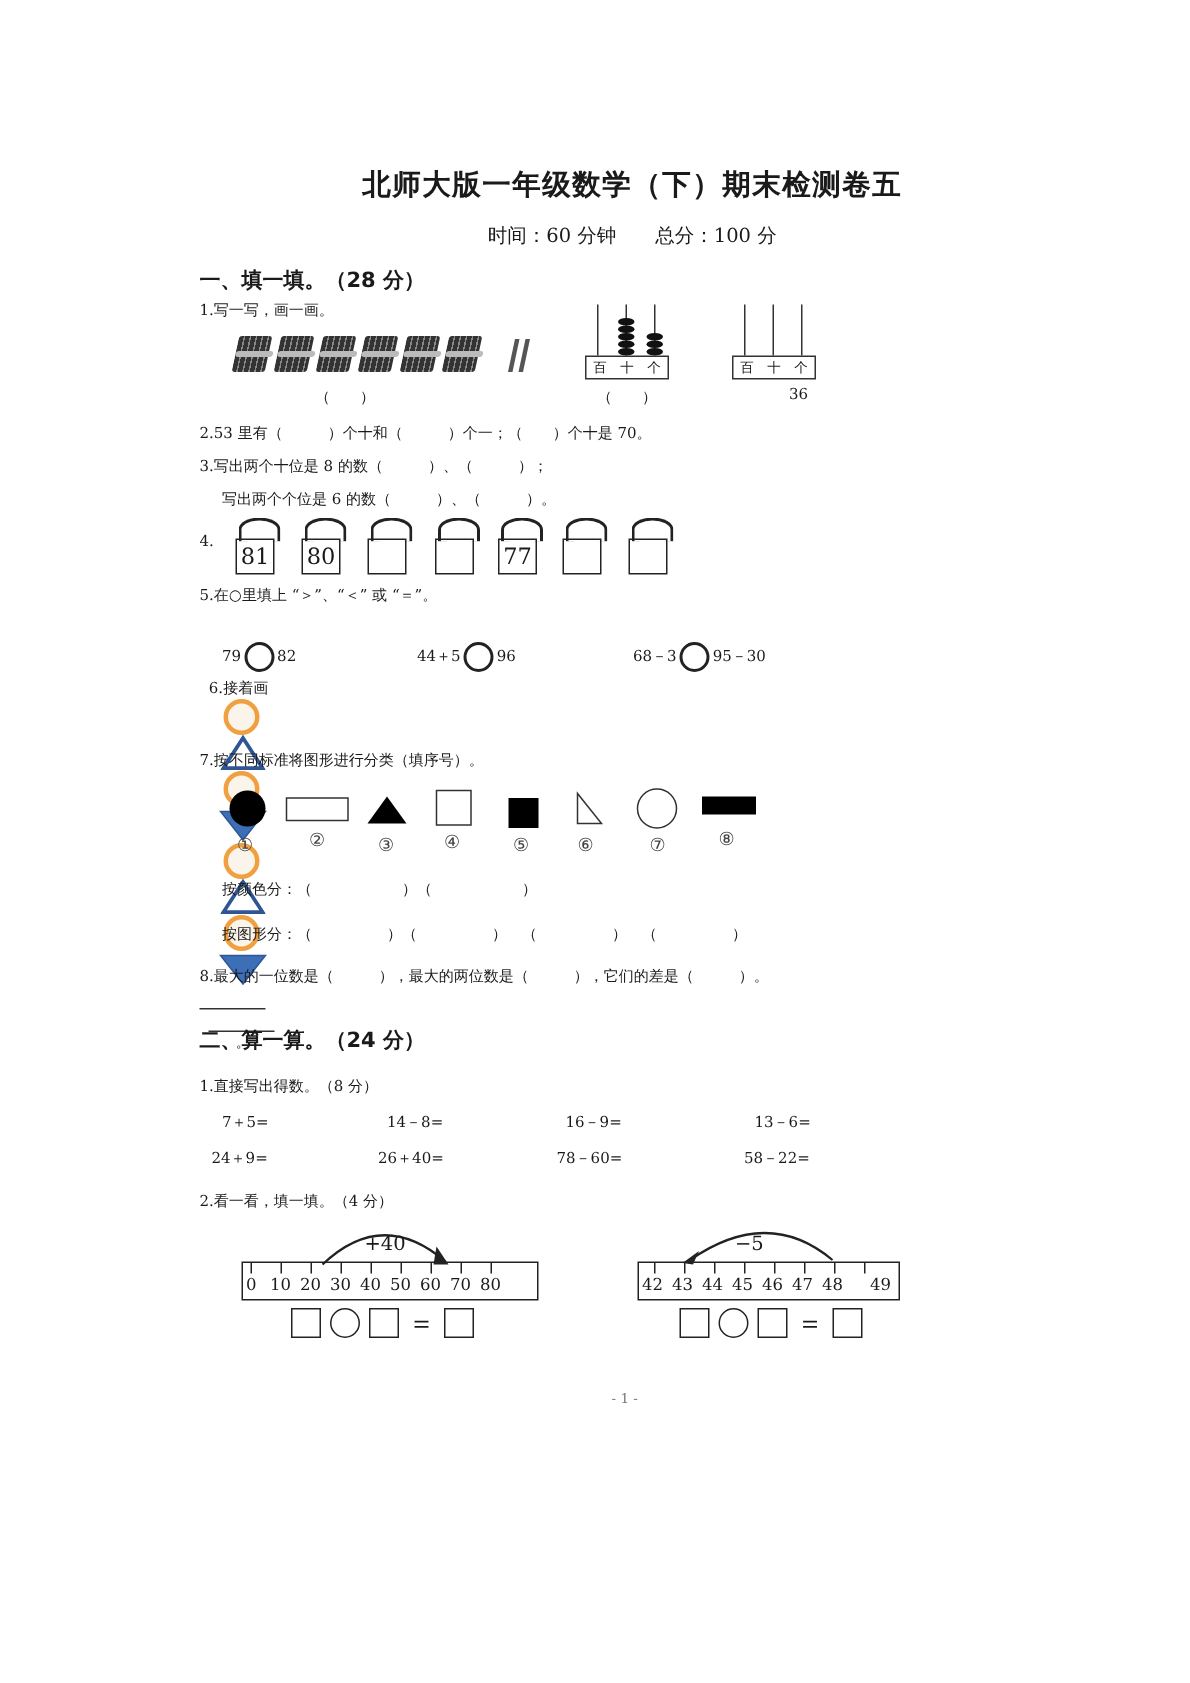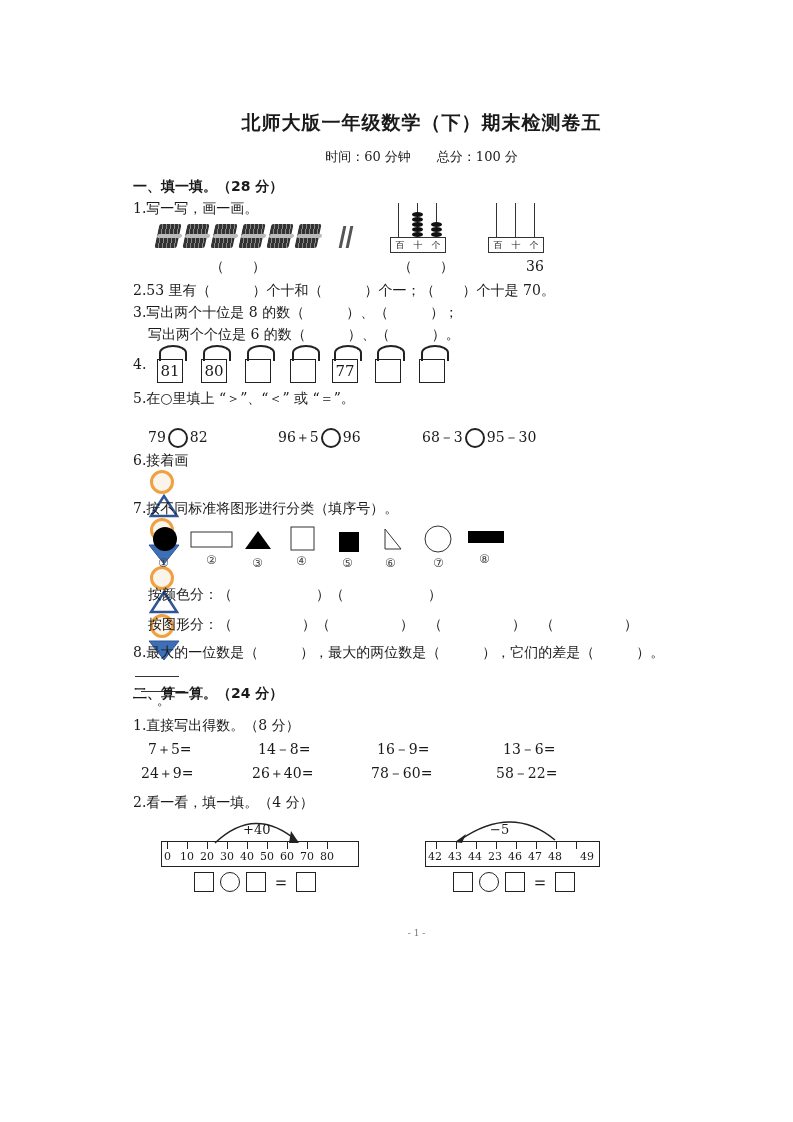--- a/index.html
+++ b/index.html
@@ -2,21 +2,21 @@
 <html><head>
 <meta charset="utf-8">
 <style>
   html, body { margin:0; padding:0; background:#ffffff; }
   body { width:793px; height:1122px; position:relative; overflow:hidden;
          font-family:"DejaVu Serif","Liberation Serif",serif; color:#1a1a1a; }
   .abs { position:absolute; white-space:nowrap; }
   .title { left:0; width:793px; top:110px; text-align:center; font-family:"DejaVu Sans","Liberation Sans",sans-serif; font-size:19px; font-weight:bold; letter-spacing:1px; padding-left:50px; box-sizing:border-box; }
   .subtitle { left:0; width:793px; top:148px; text-align:center; font-size:13px; padding-left:50px; box-sizing:border-box; }
   .sec { font-family:"DejaVu Sans","Liberation Sans",sans-serif; font-weight:bold; font-size:14px; }
-  .t { font-size:14px; }
+  .t { font-size:10px; }
   
   .bundle { display:inline-block; width:22px; height:24px; margin-right:6px; transform:skewX(-12deg);
             background:repeating-linear-gradient(90deg,#333 0 3px,#888 3px 4px); border-radius:2px; position:relative; }
   .bundle::after { content:""; position:absolute; left:0; right:-3px; top:10px; height:4px; background:#bbb; border-radius:2px; }
   .stick { display:inline-block; width:3px; height:22px; background:#555; margin-right:4px; transform:skewX(-12deg); }
   
   .abacus { position:absolute; width:56px; height:50px; }
   .abacus .base { position:absolute; left:0; bottom:0; width:54px; height:14px; border:1px solid #333; font-size:9px;
                   display:flex; justify-content:space-around; align-items:center; font-family:"DejaVu Sans",sans-serif; }
   .abacus .rod { position:absolute; bottom:16px; width:1px; height:34px; background:#333; }
@@ -119,21 +119,21 @@
 <div class="bag" style="left:417px;top:345px;">
     <div class="top"></div>
     <div class="box"></div>
   </div>
 
 <div class="abs t" style="left:133px;top:390px;">5.在○里填上 “＞”、“＜” 或 “＝”。</div>
 <div class="abs t" style="left:148px;top:428px;">
   <span>79</span><span class="cmp-circle"></span><span>82</span>
 </div>
 <div class="abs t" style="left:278px;top:428px;">
-  <span>96＋5</span><span class="cmp-circle"></span><span>96</span>
+  <span>44＋5</span><span class="cmp-circle"></span><span>96</span>
 </div>
 <div class="abs t" style="left:422px;top:428px;">
   <span>68－3</span><span class="cmp-circle"></span><span>95－30</span>
 </div>
 
 <div class="abs t" style="left:133px;top:452px;display:flex;align-items:center;flex-direction:column;">
   <span style="margin-right:6px;">6.接着画</span>
   <span class="pat-circle"></span>
   <svg width="30" height="24">
       <polygon points="15,2 28,22 2,22" fill="none" stroke="#2f5597" stroke-width="2.5"></polygon>
@@ -248,21 +248,21 @@
     <div class="tick" style="left:30px;"></div>
     <div class="tick" style="left:50px;"></div>
     <div class="tick" style="left:70px;"></div>
     <div class="tick" style="left:90px;"></div>
     <div class="tick" style="left:110px;"></div>
     <div class="tick" style="left:130px;"></div>
     <div class="tick" style="left:150px;"></div>
   <span class="tick-label" style="left:2px;">42</span>
   <span class="tick-label" style="left:22px;">43</span>
   <span class="tick-label" style="left:42px;">44</span>
-  <span class="tick-label" style="left:62px;">23</span>
+  <span class="tick-label" style="left:62px;">45</span>
   <span class="tick-label" style="left:82px;">46</span>
   <span class="tick-label" style="left:102px;">47</span>
   <span class="tick-label" style="left:122px;">48</span>
   <span class="tick-label" style="left:142px;margin-left:12px;">49</span>
 </div>
 <div class="eq-row" style="left:453px;top:870px;">
   <div class="sq"></div>
   <div class="ci"></div>
   <div class="sq"></div>
   <span class="eqsign">＝</span>

